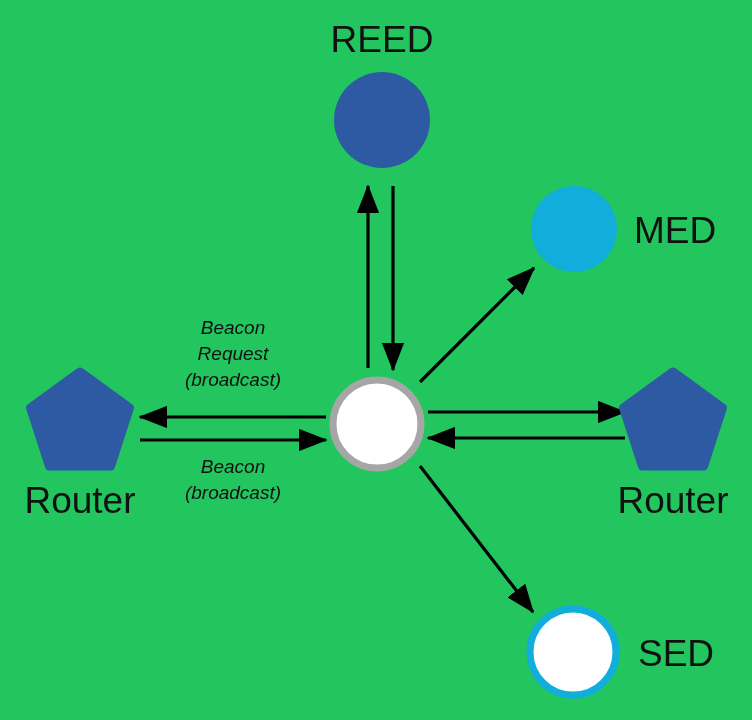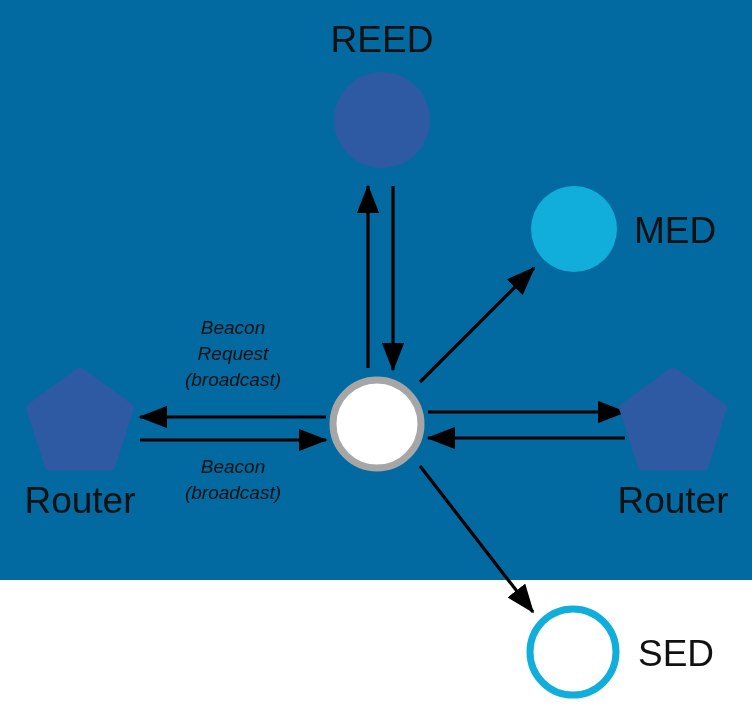--- a/index.html
+++ b/index.html
@@ -9,22 +9,22 @@
   }
   body {
     width: 752px;
     height: 720px;
     font-family: "Liberation Sans", sans-serif;
     overflow: hidden;
   }
   #diagram-root {
     position: relative;
     width: 752px;
-    height: 580px;
-    background: #0369a1;
+    height: 720px;
+    background: #22c55e;
   }
   #diagram-svg {
     position: absolute;
     top: 0;
     left: 0;
     width: 752px;
     height: 720px;
     display: block;
   }
   .node-label {

